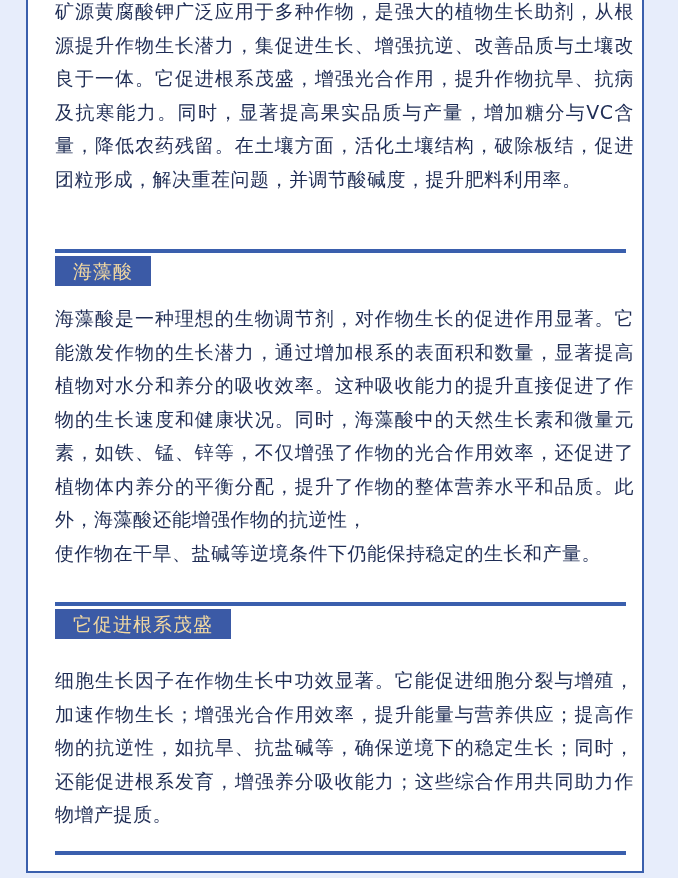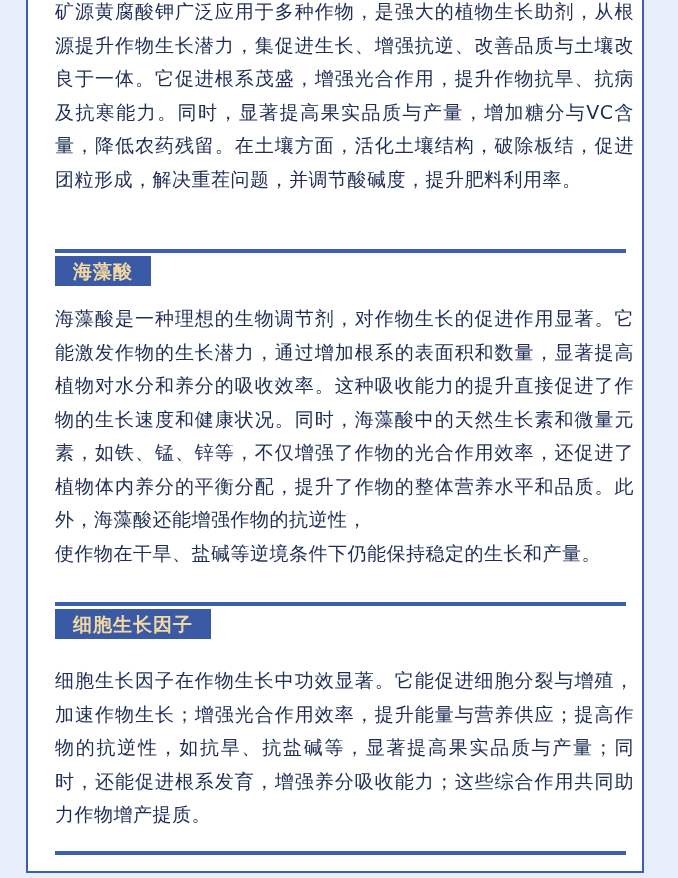--- a/index.html
+++ b/index.html
@@ -50,21 +50,21 @@
   .divider-2 { margin-top: 30px; }
   .divider-3 { margin-top: 19px; }
   .badge-row {
     margin-top: 3px;
   }
   .section-badge {
     display: inline-block;
     background: #3b5aa6;
     color: #f2d8a1;
     font-size: 19px;
-    font-weight: bold;
+    font-weight: normal;
     line-height: 24px;
     padding: 3px 18px;
     letter-spacing: 1px;
   }
   .section-body-1 { margin-top: 18px; font-family: Liberation Mono, monospace; }
   .section-body-2 { margin-top: 25px; }
 </style>
 </head>
 <body>
 
@@ -77,20 +77,20 @@
   <div class="badge-row">
     <span class="section-badge">海藻酸</span>
   </div>
 
   <p class="body-paragraph section-body-1">海藻酸是一种理想的生物调节剂，对作物生长的促进作用显著。它能激发作物的生长潜力，通过增加根系的表面积和数量，显著提高植物对水分和养分的吸收效率。这种吸收能力的提升直接促进了作物的生长速度和健康状况。同时，海藻酸中的天然生长素和微量元素，如铁、锰、锌等，不仅增强了作物的光合作用效率，还促进了植物体内养分的平衡分配，提升了作物的整体营养水平和品质。此外，海藻酸还能增强作物的抗逆性，
 使作物在干旱、盐碱等逆境条件下仍能保持稳定的生长和产量。</p>
 
   <div class="section-divider divider-2"></div>
 
   <div class="badge-row">
-    <span class="section-badge">细胞生长因子</span>
+    <span class="section-badge">它促进根系茂盛</span>
   </div>
 
-  <p class="body-paragraph section-body-2">细胞生长因子在作物生长中功效显著。它能促进细胞分裂与增殖，加速作物生长；增强光合作用效率，提升能量与营养供应；提高作物的抗逆性，如抗旱、抗盐碱等，显著提高果实品质与产量；同时，还能促进根系发育，增强养分吸收能力；这些综合作用共同助力作物增产提质。</p>
+  <p class="body-paragraph section-body-2">细胞生长因子在作物生长中功效显著。它能促进细胞分裂与增殖，加速作物生长；增强光合作用效率，提升能量与营养供应；提高作物的抗逆性，如抗旱、抗盐碱等，确保逆境下的稳定生长；同时，还能促进根系发育，增强养分吸收能力；这些综合作用共同助力作物增产提质。</p>
 
   <div class="section-divider divider-3"></div>
 
 </div>
 
 </body></html>

